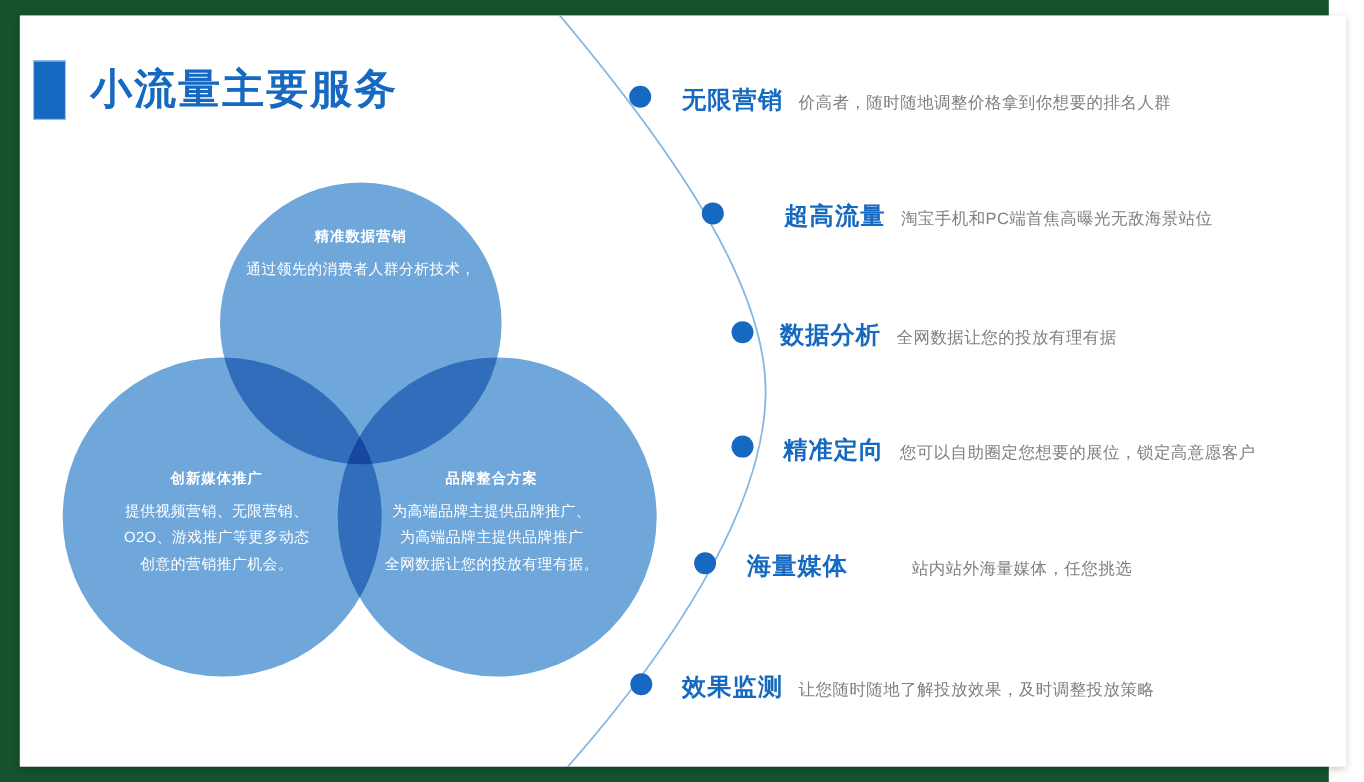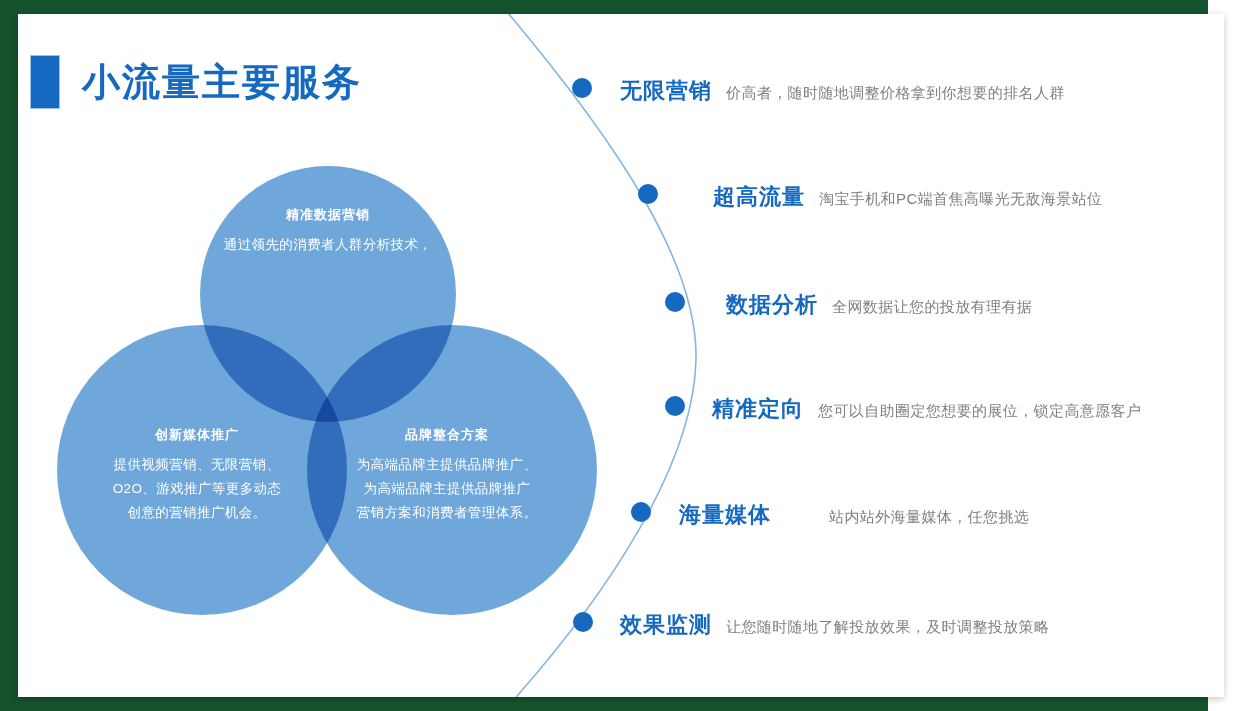--- a/index.html
+++ b/index.html
@@ -182,21 +182,21 @@
           <div>O2O、游戏推广等更多动态</div>
           <div>创意的营销推广机会。</div>
         </div>
       </div>
 
       <div class="venn-text" id="text-right">
         <div class="venn-title">品牌整合方案</div>
         <div class="venn-desc">
           <div>为高端品牌主提供品牌推广、</div>
           <div>为高端品牌主提供品牌推广</div>
-          <div>营销方案和消费者管理体系。</div>
+          <div>全网数据让您的投放有理有据。</div>
         </div>
       </div>
     </div>
 
     <svg id="arc-svg" viewBox="0 0 300 683">
       <path d="M 50 -1 C 160 130, 240 250, 238 345 C 236 450, 150 580, 52 690" fill="none" stroke="#85b6e0" stroke-width="1.6"></path>
     </svg>
 
     <div class="arc-dot" style="left:554px; top:64px;"></div>
     <div class="arc-dot" style="left:620px; top:170px;"></div>
@@ -208,21 +208,21 @@
     <div class="list-item" style="left:602px; top:62px;">
       <span class="item-title">无限营销</span>
       <span class="item-desc">价高者，随时随地调整价格拿到你想要的排名人群</span>
     </div>
 
     <div class="list-item" style="left:667px; top:168px;margin-left:28px;">
       <span class="item-title">超高流量</span>
       <span class="item-desc">淘宝手机和PC端首焦高曝光无敌海景站位</span>
     </div>
 
-    <div class="list-item" style="left:708px; top:276px;text-align:center;">
+    <div class="list-item" style="left:691px; top:276px;text-align:center;">
       <span class="item-title">数据分析</span>
       <span class="item-desc">全网数据让您的投放有理有据</span>
     </div>
 
     <div class="list-item" style="left:694px; top:380px;">
       <span class="item-title">精准定向</span>
       <span class="item-desc">您可以自助圈定您想要的展位，锁定高意愿客户</span>
     </div>
 
     <div class="list-item" style="left:661px; top:486px;gap:44px;">

